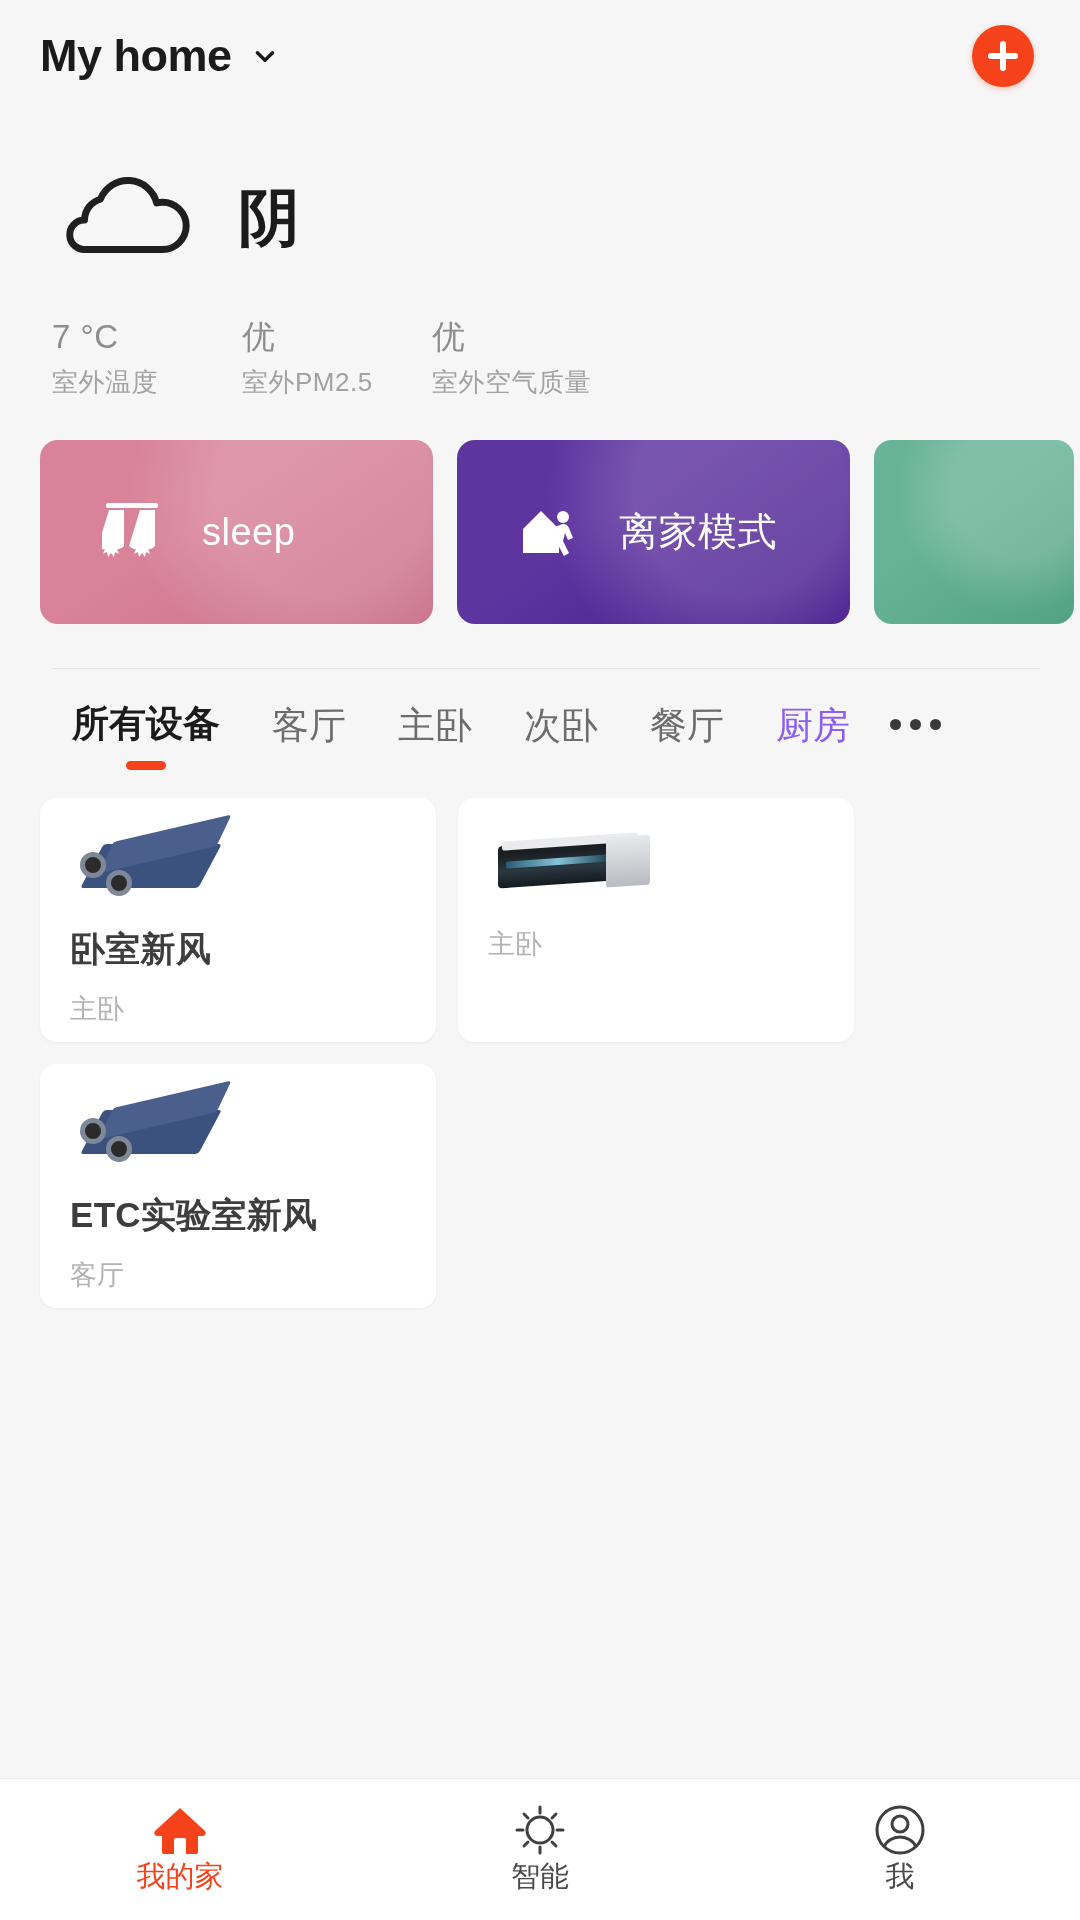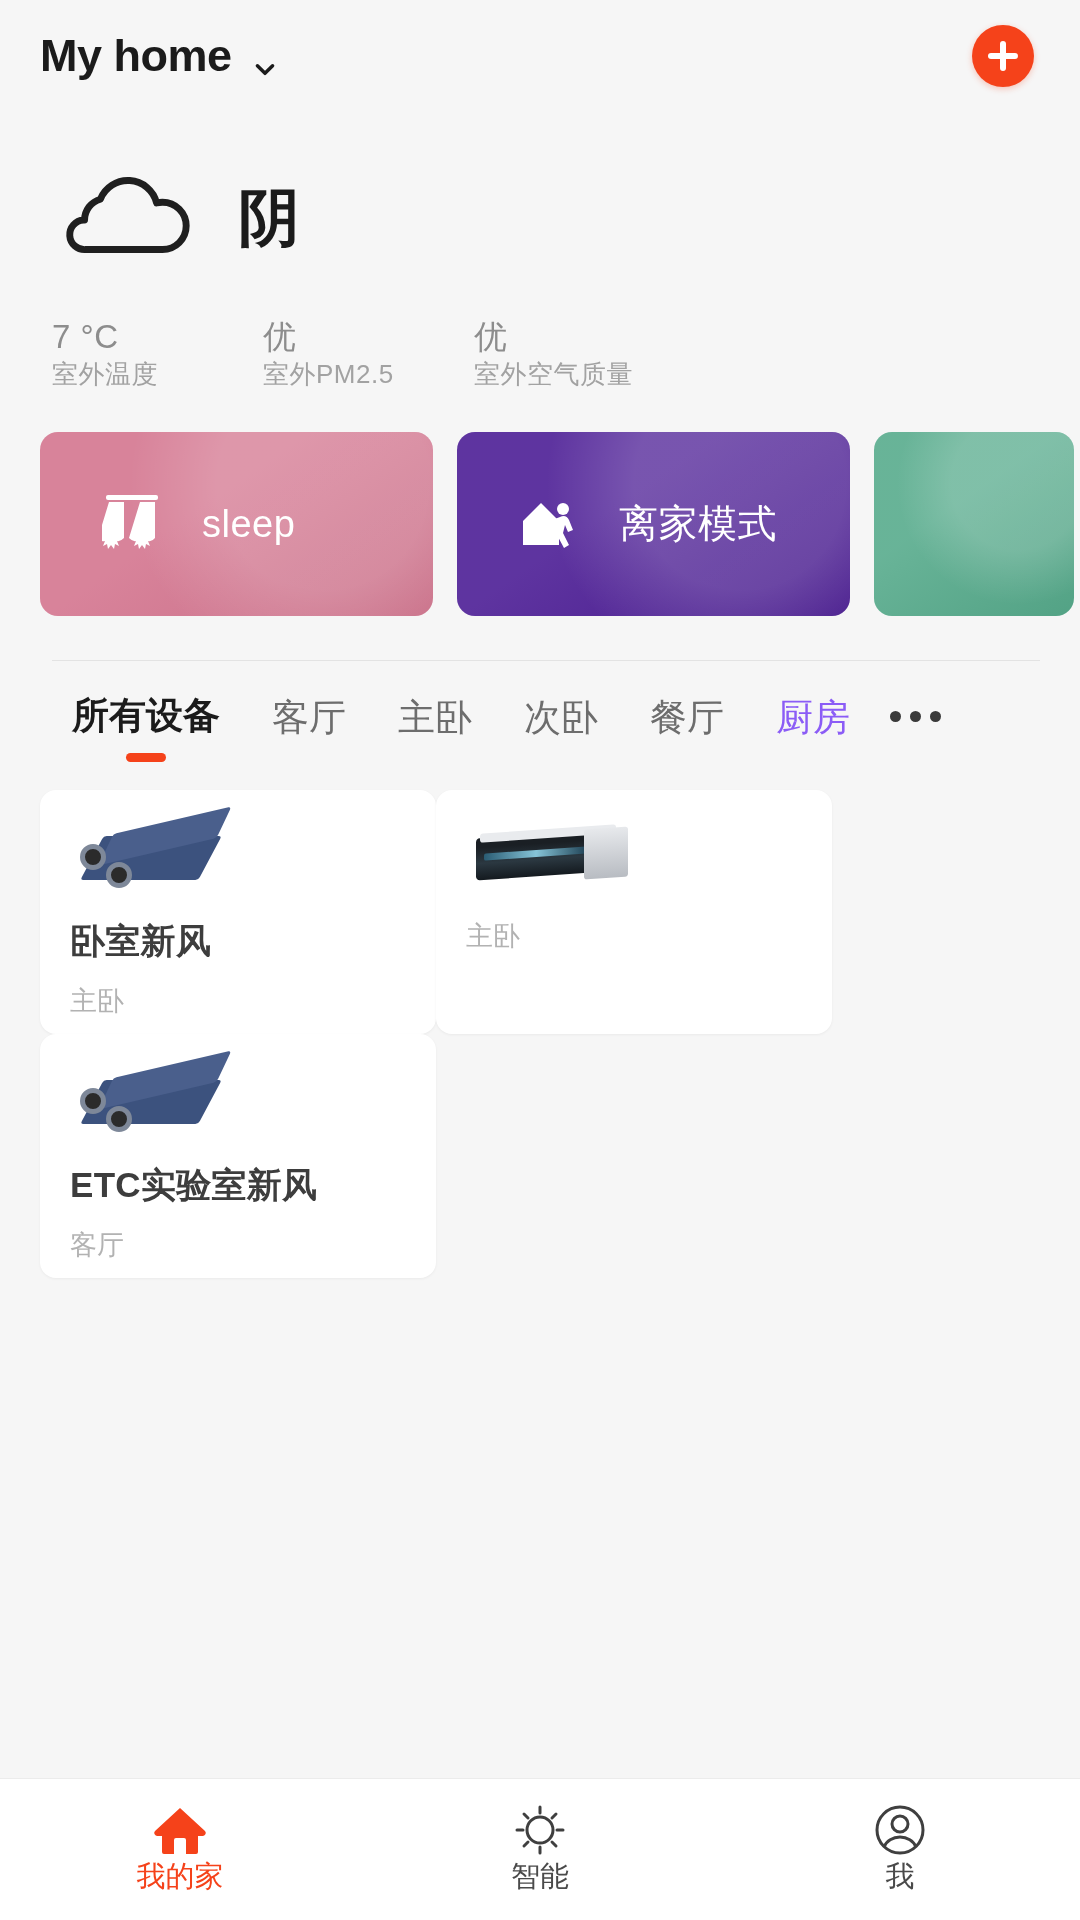--- a/index.html
+++ b/index.html
@@ -13,43 +13,43 @@
   }
 
   
   .header {
     height:112px;
     display:flex;
     align-items:center;
     justify-content:space-between;
     padding:0 46px 0 40px;
   }
-  .home-switch { display:flex; align-items:flex-end; gap:20px; cursor:pointer; }
+  .home-switch { display:flex; align-items:center; gap:20px; cursor:pointer; }
   .home-title { font-size:45px; font-weight:700; letter-spacing:-0.5px; color:#1b1b1b; }
   .chev { width:26px; height:26px; display:block; }
   .add-btn {
     width:62px; height:62px; border-radius:50%;
     background:#f5421a;
     display:flex; align-items:center; justify-content:center;
     box-shadow:0 2px 6px rgba(245,66,26,.28);
   }
   .add-btn .plus-h { position:absolute; width:30px; height:6px; background:#fff; border-radius:3px; }
   .add-btn .plus-v { position:absolute; width:6px; height:30px; background:#fff; border-radius:3px; }
   .add-inner { position:relative; width:34px; height:34px; display:flex; align-items:center; justify-content:center; }
 
   
   .weather { padding:48px 0 0 52px; }
   .weather-top { display:flex; align-items:center; gap:38px; height:116px; }
   .cloud-icon { width:148px; height:100px; }
   .weather-word { font-size:62px; font-weight:700; color:#1b1b1b; line-height:1; }
 
-  .weather-stats { display:flex; margin-top:40px;gap:21px; }
+  .weather-stats { display:flex; margin-top:40px; }
   .stat { width:190px; }
   .stat-value { font-size:33px; color:#8d8d8d; font-weight:400; line-height:1.25; letter-spacing:.5px;}
-  .stat-label { font-size:26px; color:#a2a2a2; letter-spacing:.5px;}
+  .stat-label { font-size:26px; color:#a2a2a2; margin-top:8px; letter-spacing:.5px;}
 
   
   .scenes {
     margin-top:40px;
     padding-left:40px;
     display:flex;
     gap:24px;
     overflow:hidden;
   }
   .scene {
@@ -112,20 +112,21 @@
     padding-top:16px;
   }
   .tab-more i { width:11px; height:11px; border-radius:50%; background:#3a3a3a; display:block; }
 
   
   .devices {
     margin-top:48px;
     padding:0 40px 0 40px;
     display:grid;
     grid-template-columns:396px 396px;
+    gap:22px;
   }
   .device-card {
     background:#fff;
     border-radius:16px;
     height:244px;
     padding:28px 30px 0 30px;
     box-shadow:0 1px 3px rgba(0,0,0,.05);
     position:relative;
   }
   .device-img { height:82px; margin-bottom:18px; position:relative; }

